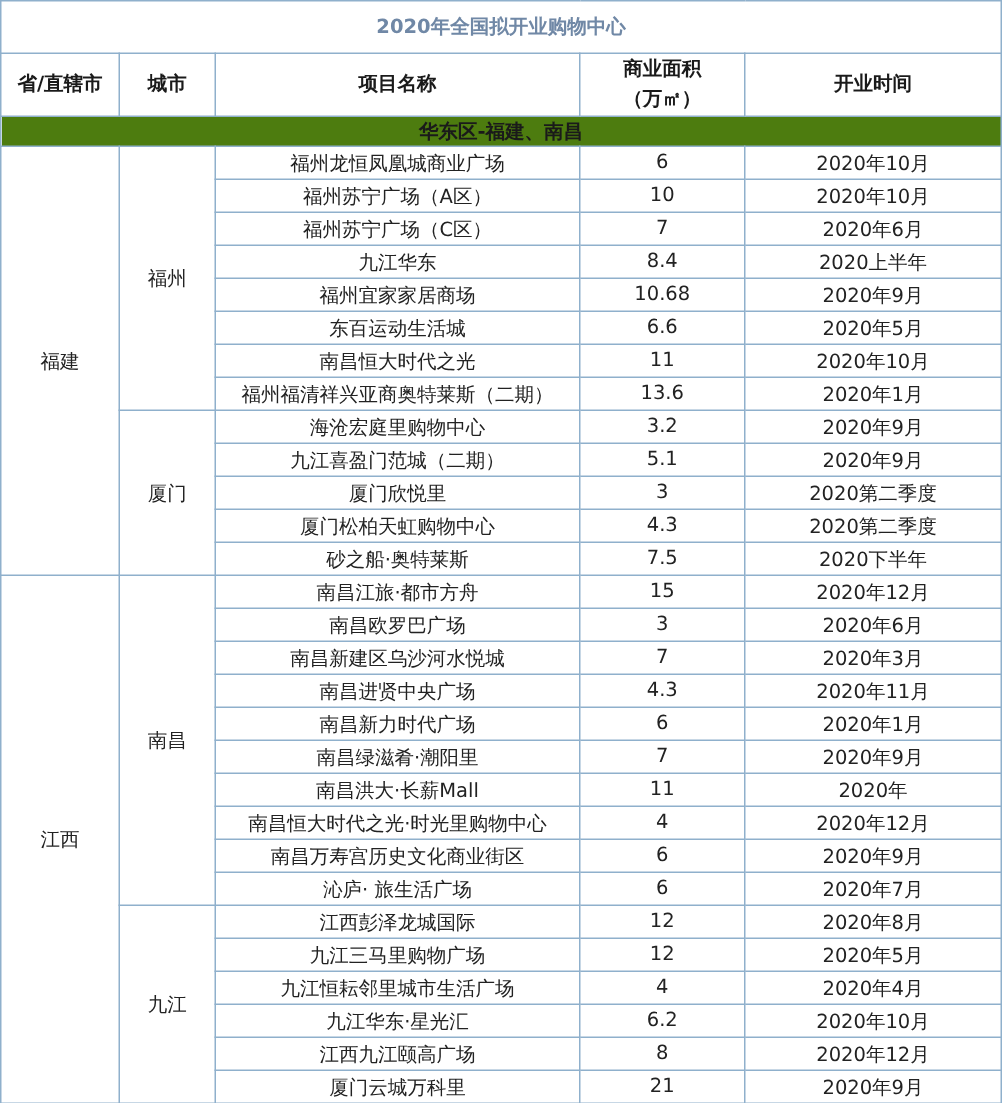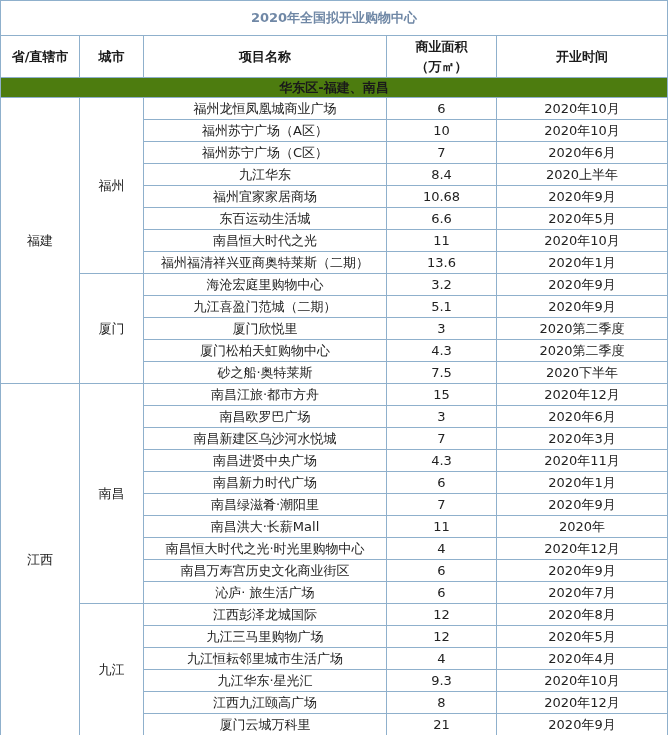--- a/index.html
+++ b/index.html
@@ -185,21 +185,21 @@
         <td>12</td>
         <td>2020年5月</td>
       </tr>
       <tr class="data-row">
         <td>九江恒耘邻里城市生活广场</td>
         <td>4</td>
         <td>2020年4月</td>
       </tr>
       <tr class="data-row">
         <td>九江华东·星光汇</td>
-        <td>9.3</td>
+        <td>6.2</td>
         <td>2020年10月</td>
       </tr>
       <tr class="data-row">
         <td>江西九江颐高广场</td>
         <td>8</td>
         <td>2020年12月</td>
       </tr>
       <tr class="data-row">
         <td>厦门云城万科里</td>
         <td>21</td>

